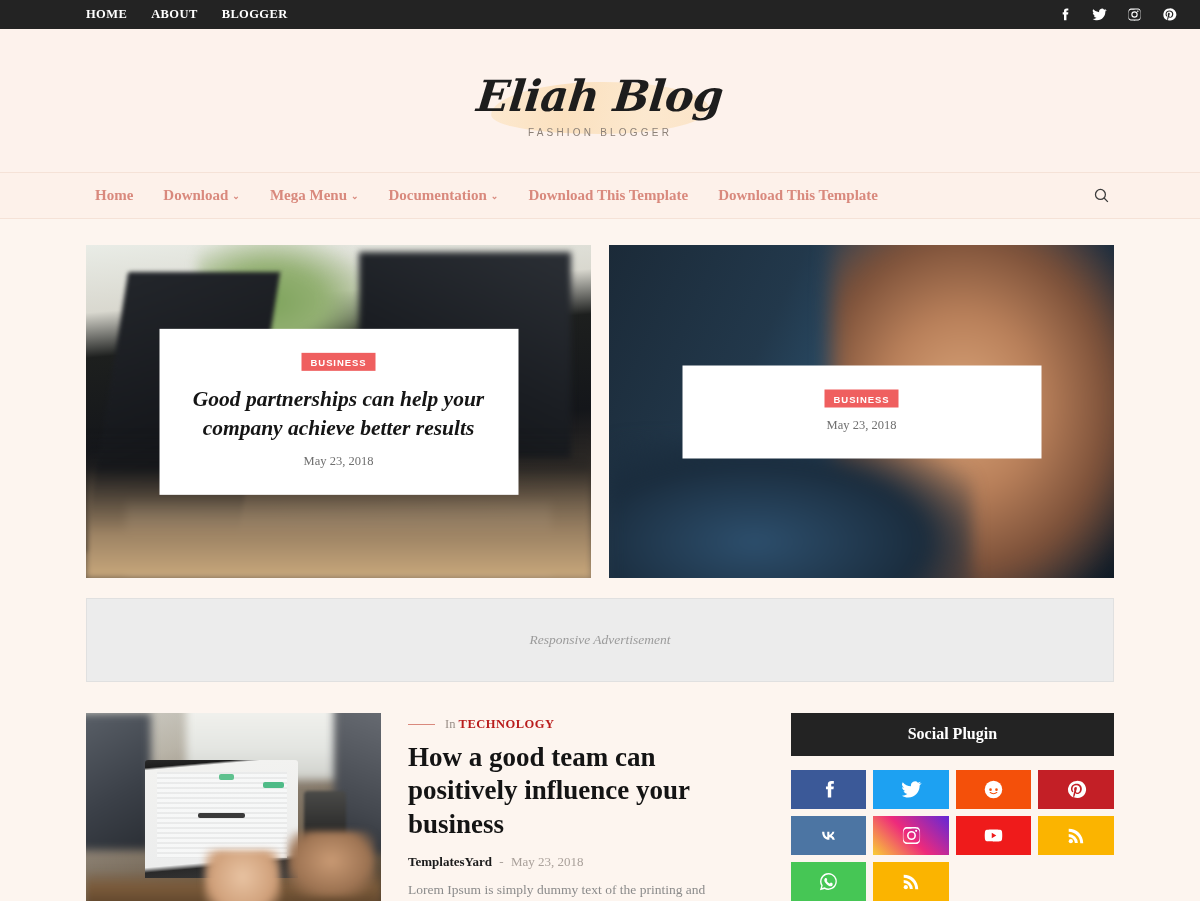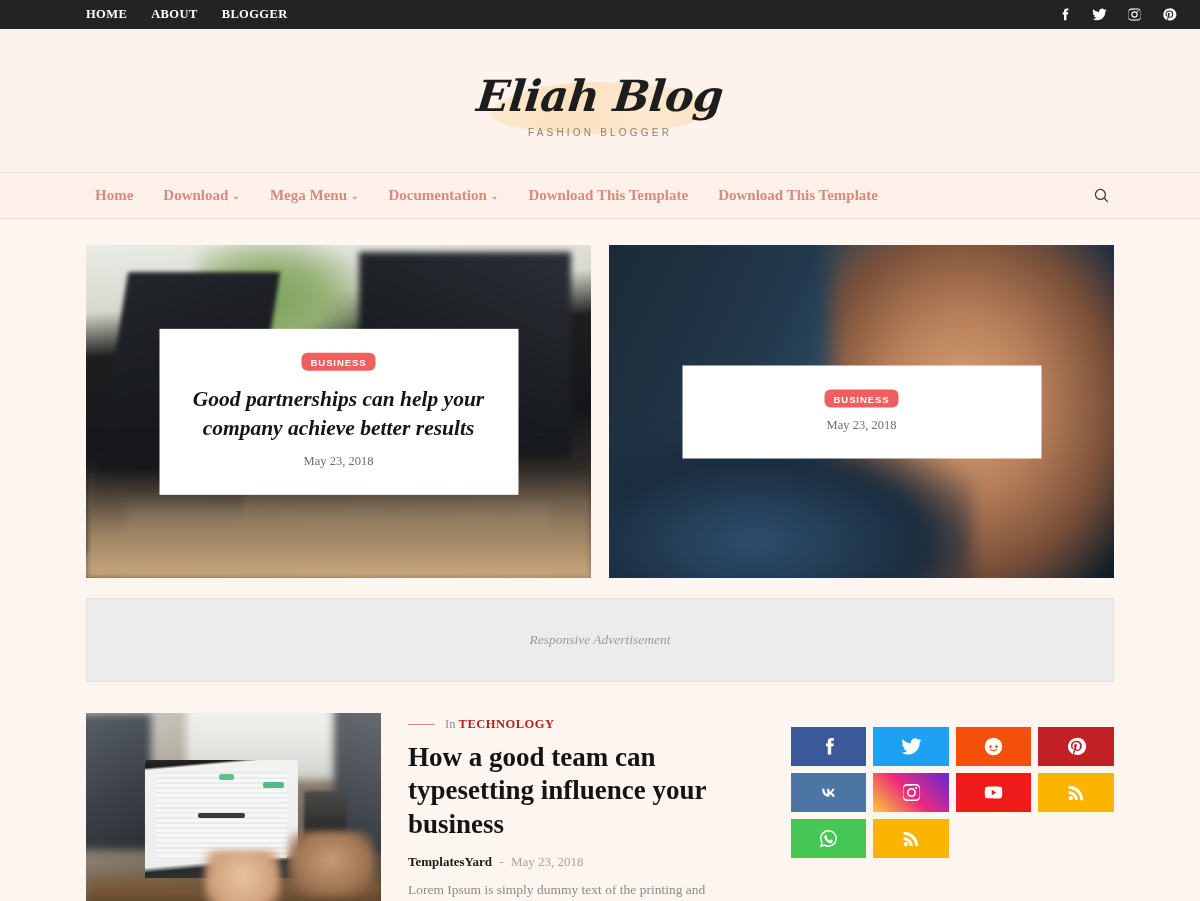--- a/index.html
+++ b/index.html
@@ -128,21 +128,21 @@
   .feat-box {
     position: absolute; left: 50%; top: 50%;
     transform: translate(-50%,-50%);
     width: 359px; background: #ffffff;
     padding: 23px 24px 26px; text-align: center;
   }
   .badge {
     display: inline-block; background: #ef5f5f; color: #ffffff;
     font-family: "Liberation Sans", sans-serif;
     font-size: 9.5px; font-weight: bold; letter-spacing: .9px;
-    padding: 4px 9px 3px; text-transform: uppercase; border-radius: 6px;
+    padding: 4px 9px 3px; text-transform: uppercase;
   }
   .feat-title {
     margin-top: 14px; font-size: 21.5px; font-weight: bold;
     font-style: italic; color: #151515; line-height: 1.38;
     font-family: "Liberation Serif", serif;
   }
   .feat-date {
     margin-top: 10px; font-size: 12.5px; color: #6f6f6f;
     font-family: "Liberation Serif", serif;
   }
@@ -388,32 +388,33 @@
     </div>
 
     <div class="post-body">
       <div class="post-cat-row">
         <span class="cat-rule"></span>
         <span class="post-cat">
           <span>In</span>
           <b>TECHNOLOGY</b>
         </span>
       </div>
-      <h2 class="post-title">How a good team can typesetting influence your business</h2>
+      <h2 class="post-title">How a good team can positively influence your business</h2>
       <div class="post-meta">
         <span class="author">TemplatesYard</span>
         <span class="sep">-</span>
         <span>May 23, 2018</span>
       </div>
       <p class="post-excerpt">Lorem Ipsum is simply dummy text of the printing and typesetting industry. Lorem Ipsum has been the industry's sta...</p>
 
     </div>
   </div>
 
   <div class="sidebar">
+    <div class="widget-head">Social Plugin</div>
     <div class="social-grid">
 
       <a class="social-btn" style="background:#3b5998">
         <svg viewBox="0 0 24 24">
             <path d="M15.1 8.5V6.6c0-.8.2-1.2 1.4-1.2h1.6V2.2h-2.6c-3.2 0-4.3 1.5-4.3 4.1v2.2H9.1v3.3h2.1V21h3.9v-9.2h2.6l.4-3.3z"></path>
           </svg>
       </a>
       <a class="social-btn" style="background:#1da1f2">
         <svg viewBox="0 0 24 24">
             <path d="M23 4.9c-.8.4-1.7.6-2.6.8 1-.6 1.7-1.5 2-2.6-.9.5-1.9.9-3 1.1a4.6 4.6 0 0 0-7.9 4.2A13.1 13.1 0 0 1 2 3.6a4.6 4.6 0 0 0 1.4 6.2c-.8 0-1.5-.2-2.1-.6 0 2.2 1.6 4.1 3.7 4.5-.7.2-1.4.2-2.1.1a4.6 4.6 0 0 0 4.3 3.2A9.3 9.3 0 0 1 1 19c2.1 1.3 4.5 2.1 7.1 2.1 8.5 0 13.2-7.1 13.2-13.2v-.6c.9-.7 1.7-1.5 2.3-2.4z"></path>

